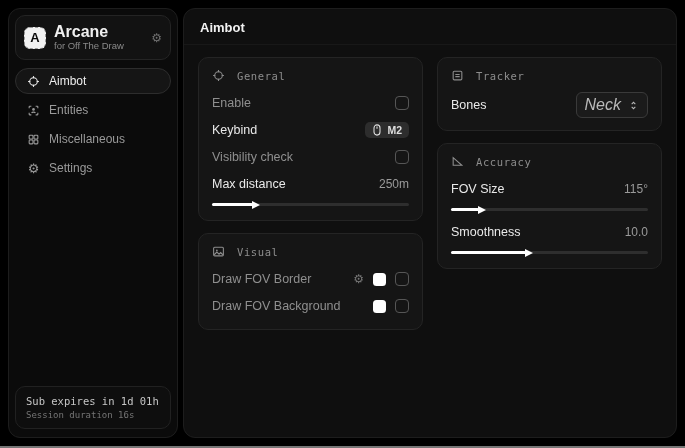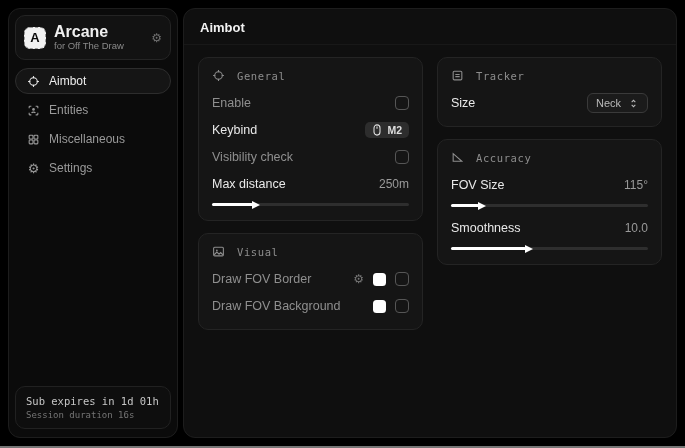--- a/index.html
+++ b/index.html
@@ -119,21 +119,21 @@
     padding:2px 7px; cursor:pointer;
   }
   .keybind-badge svg { width:10px; height:12px; }
   .keybind-text { font-size:10.5px; color:#dedede; font-weight:600; }
 
   .select-btn {
     display:flex; align-items:center; gap:7px;
     border:1px solid #3a3a3a; border-radius:6px;
     background:#1b1b1b; padding:3px 8px; cursor:pointer;
   }
-  .select-text { font-size:11px; color:#b9b9b9; }
+  .select-text { font-size:16px; color:#b9b9b9;font-style:italic; }
   .select-btn svg { width:11px; height:11px; }
 
   .slider-row { margin-top:8px; margin-bottom:2px; }
   .slider {
     position:relative; height:3px; border-radius:2px;
     background:#2e2e2e; cursor:pointer;
   }
   .slider .fill {
     position:absolute; left:0; top:0; height:100%;
     background:#fff; border-radius:2px;
@@ -315,21 +315,21 @@
               <svg viewBox="0 0 24 24" fill="none" stroke="currentColor" stroke-width="2">
                 <rect x="4" y="4" width="16" height="16" rx="2"></rect>
                 <line x1="8" y1="10" x2="16" y2="10"></line>
                   <line x1="8" y1="14" x2="16" y2="14"></line>
               </svg>
             </span>
             <span class="card-title">Tracker</span>
           </div>
 
           <div class="row">
-            <span class="row-label bright">Size</span>
+            <span class="row-label bright">Bones</span>
             <span class="select-btn">
               <span class="select-text">Neck</span>
               <svg viewBox="0 0 24 24" fill="none" stroke="#b9b9b9" stroke-width="2.2">
                 <path d="M8 9 l4-4 4 4"></path>
                   <path d="M8 15 l4 4 4-4"></path>
               </svg>
             </span>
           </div>
         </div>
 

